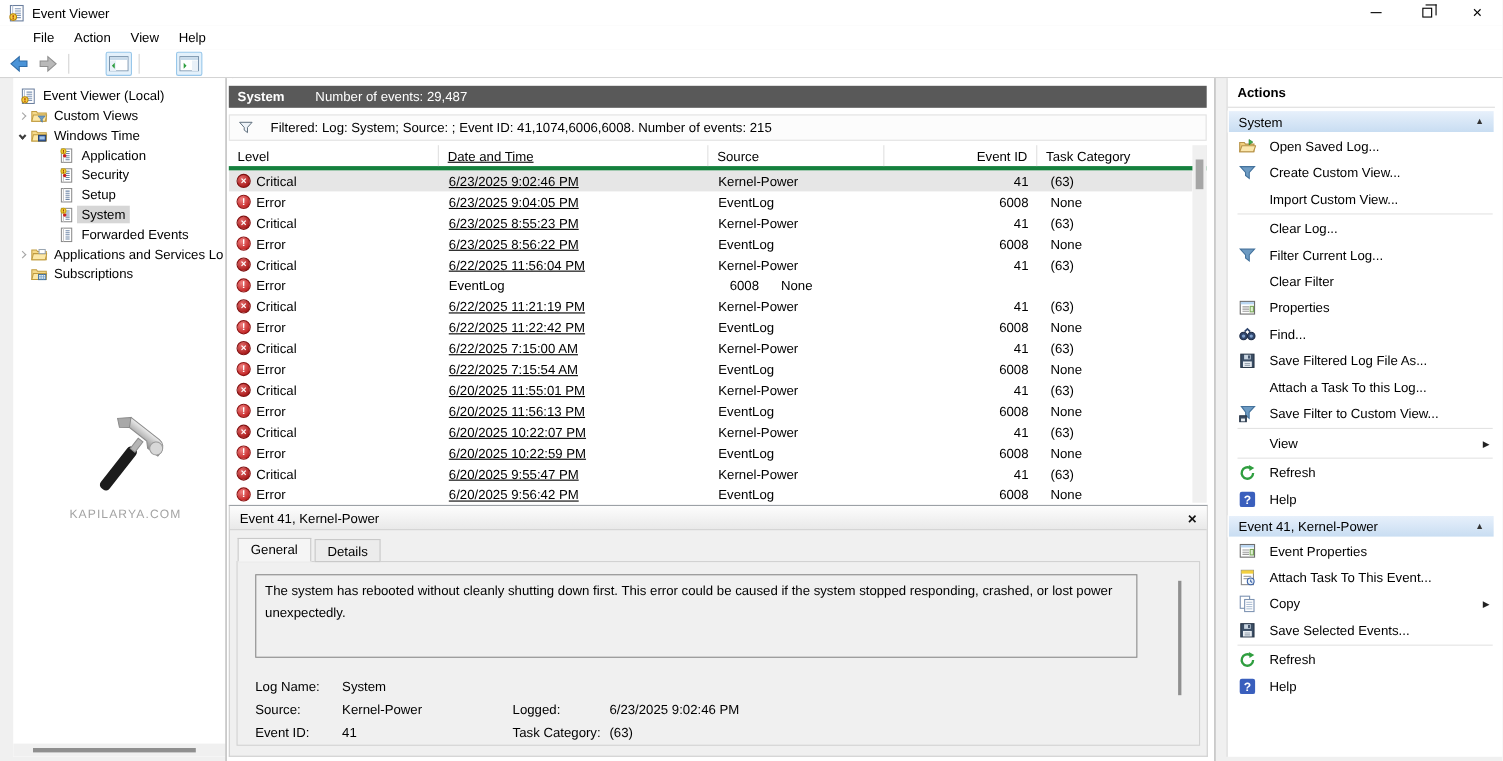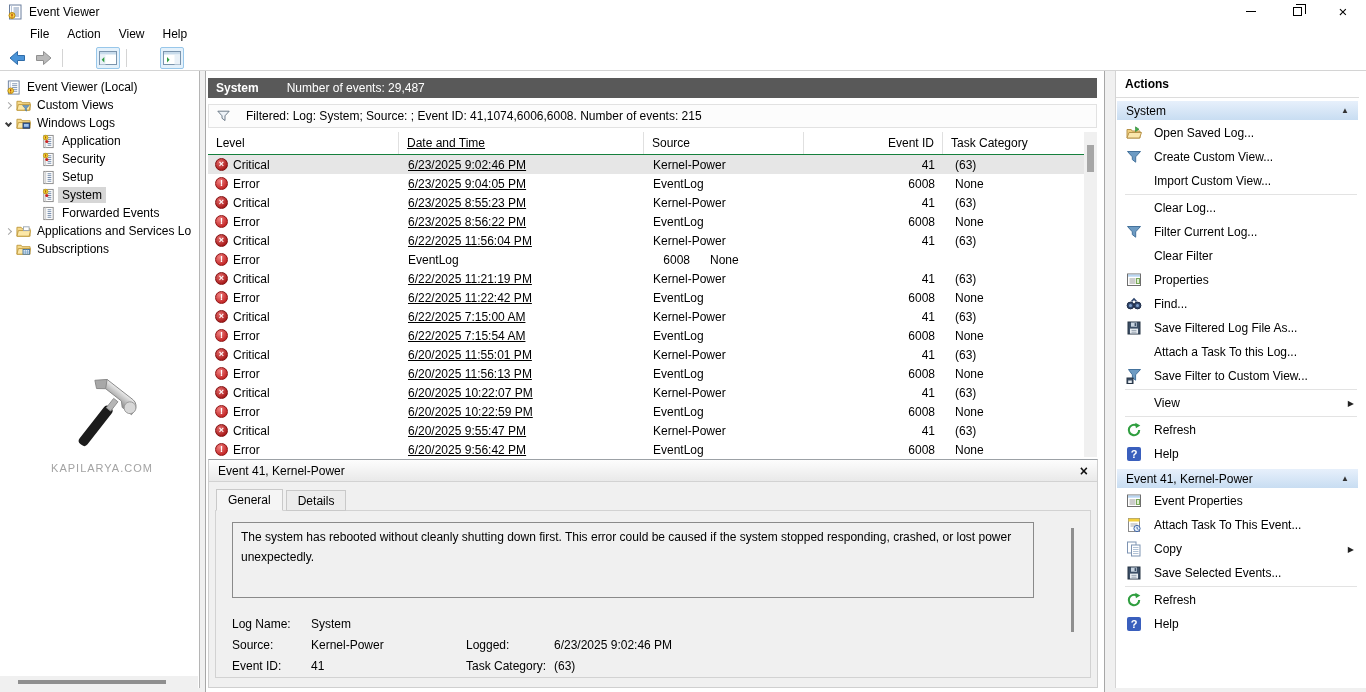--- a/index.html
+++ b/index.html
@@ -19,21 +19,21 @@
 
   
   .menubar { height:22px; background:#fff; display:flex; align-items:center; padding-left:21px; }
   .menu-item { padding:0 9px; height:100%; display:flex; align-items:center; }
   .toolbar { height:26px; background:#fff; border-bottom:1px solid #d4d4d4; display:flex; align-items:center; padding-left:5px; gap:3px; }
   .tb-btn { width:24px; height:22px; display:flex; align-items:center; justify-content:center; background:none; border:1px solid transparent; }
   .tb-btn.toggled { background:#e4f1fb; border:1px solid #98c7ea; border-radius:2px; }
   .tb-sep { width:1px; height:18px; background:#d4d4d4; margin:0 3px; }
 
   
-  .tree-panel { position:absolute; left:0; top:71px; width:200px; bottom:4px; background:#fff; border-right:1px solid #b5b5b5; overflow:hidden; }
+  .tree-panel { position:absolute; left:12px; top:71px; width:200px; bottom:4px; background:#fff; border-right:1px solid #b5b5b5; overflow:hidden; }
   .tree { padding-top:7px; }
   .tree-row { height:18px; display:flex; align-items:center; white-space:nowrap; }
   .tree-row.lv0 { padding-left:6px; }
   .tree-row.lv1 { padding-left:1px; }
   .tree-row.lv2 { padding-left:41px; }
   .chev-slot { width:15px; display:flex; align-items:center; justify-content:center; }
   .chev { width:5px; height:5px; display:block; }
   .chev-c { border-top:1px solid #a6a6a6; border-right:1px solid #a6a6a6; transform:rotate(45deg); }
   .chev-e { border-top:2px solid #3c3c3c; border-right:2px solid #3c3c3c; transform:rotate(135deg); }
   .tree-icon { width:17px; display:flex; align-items:center; }
@@ -48,21 +48,21 @@
   
   .center { position:absolute; left:205px; top:71px; width:900px; bottom:0; background:#fff; border-left:1px solid #a7a7a7; border-right:1px solid #a7a7a7; }
   .log-header { margin:7px 0 0 2px; width:calc(100% - 9px); height:20px; background:#595959; color:#fff; display:flex; align-items:center; padding-left:8px; }
   .log-title { font-weight:bold; }
   .log-count { margin-left:28px; }
   .filter-bar { margin:6px 0 0 2px; width:calc(100% - 9px); height:24px; border:1px solid #e2e2e2; background:#fcfcfc; display:flex; align-items:center; padding-left:7px; }
   .fb-icon { display:flex; margin-right:15px; }
   .fb-icon svg { width:15px; height:14px; }
 
   .grid { position:relative; margin:4px 0 0 2px; width:calc(100% - 9px); }
-  .grid-header { display:flex; height:23px; border-bottom:1px solid #15803d; background:#fff; }
+  .grid-header { display:flex; height:23px; border-bottom:4px solid #15803d; background:#fff; }
   .hcell { display:flex; align-items:center; border-right:1px solid #e0e0e0; padding-left:8px; }
   .grid-body { height:302px; overflow:hidden; width:calc(100% - 13px); }
   .ev-row { display:flex; height:19px; align-items:center; }
   .ev-row.selected { background:#e6e6e6; }
   .c0 { width:191px; } .c1 { width:245px;text-decoration:underline; } .c2 { width:160px; }
   .c3 { width:139px; justify-content:flex-end; text-align:right; padding-left:0; padding-right:8px; }
   .c4 { flex:1; }
   .cell { display:flex; align-items:center; height:100%; }
   .cell.c0 { padding-left:7px; gap:5px; }
   .cell.c1, .cell.c2 { padding-left:9px; }
@@ -225,21 +225,21 @@
             <span class="chev chev-e"></span>
           </span>
           <span class="tree-icon">
             <svg viewBox="0 0 16 16">
               <path d="M1 13V3.5h4.5l1 1.5H15V13z" fill="#f5d98a" stroke="#c09b3f"></path>
               <path d="M1 13l1.5-6H15.5L14 13z" fill="#fce8a8" stroke="#c09b3f"></path>
               <rect x="7.5" y="7.5" width="7" height="5.5" fill="#3a62a8" stroke="#23406f"></rect>
               <rect x="8.5" y="8.5" width="5" height="3" fill="#9fc3ea"></rect>
             </svg>
           </span>
-          <span class="tree-label">Windows Logs</span>
+          <span class="tree-label">Windows Time</span>
         </div>
         <div class="tree-row lv2">
           <span class="tree-icon">
             <svg viewBox="0 0 16 16">
               <rect x="3" y="1.5" width="10" height="13" fill="#fff" stroke="#8a8a8a"></rect>
               <path d="M5 1.5v13" stroke="#c8c8c8"></path>
               <path d="M7 4h4M7 6h4M7 8h4M7 10h4M7 12h4" stroke="#6f87a8"></path>
               <circle cx="6.2" cy="8" r="1.7" fill="#cc2222"></circle>
               <circle cx="5" cy="3.8" r="2.4" fill="#f3cf3d" stroke="#caa50a"></circle>
               <rect x="4.5" y="2.5" width="1" height="1.8" fill="#a04000"></rect>

